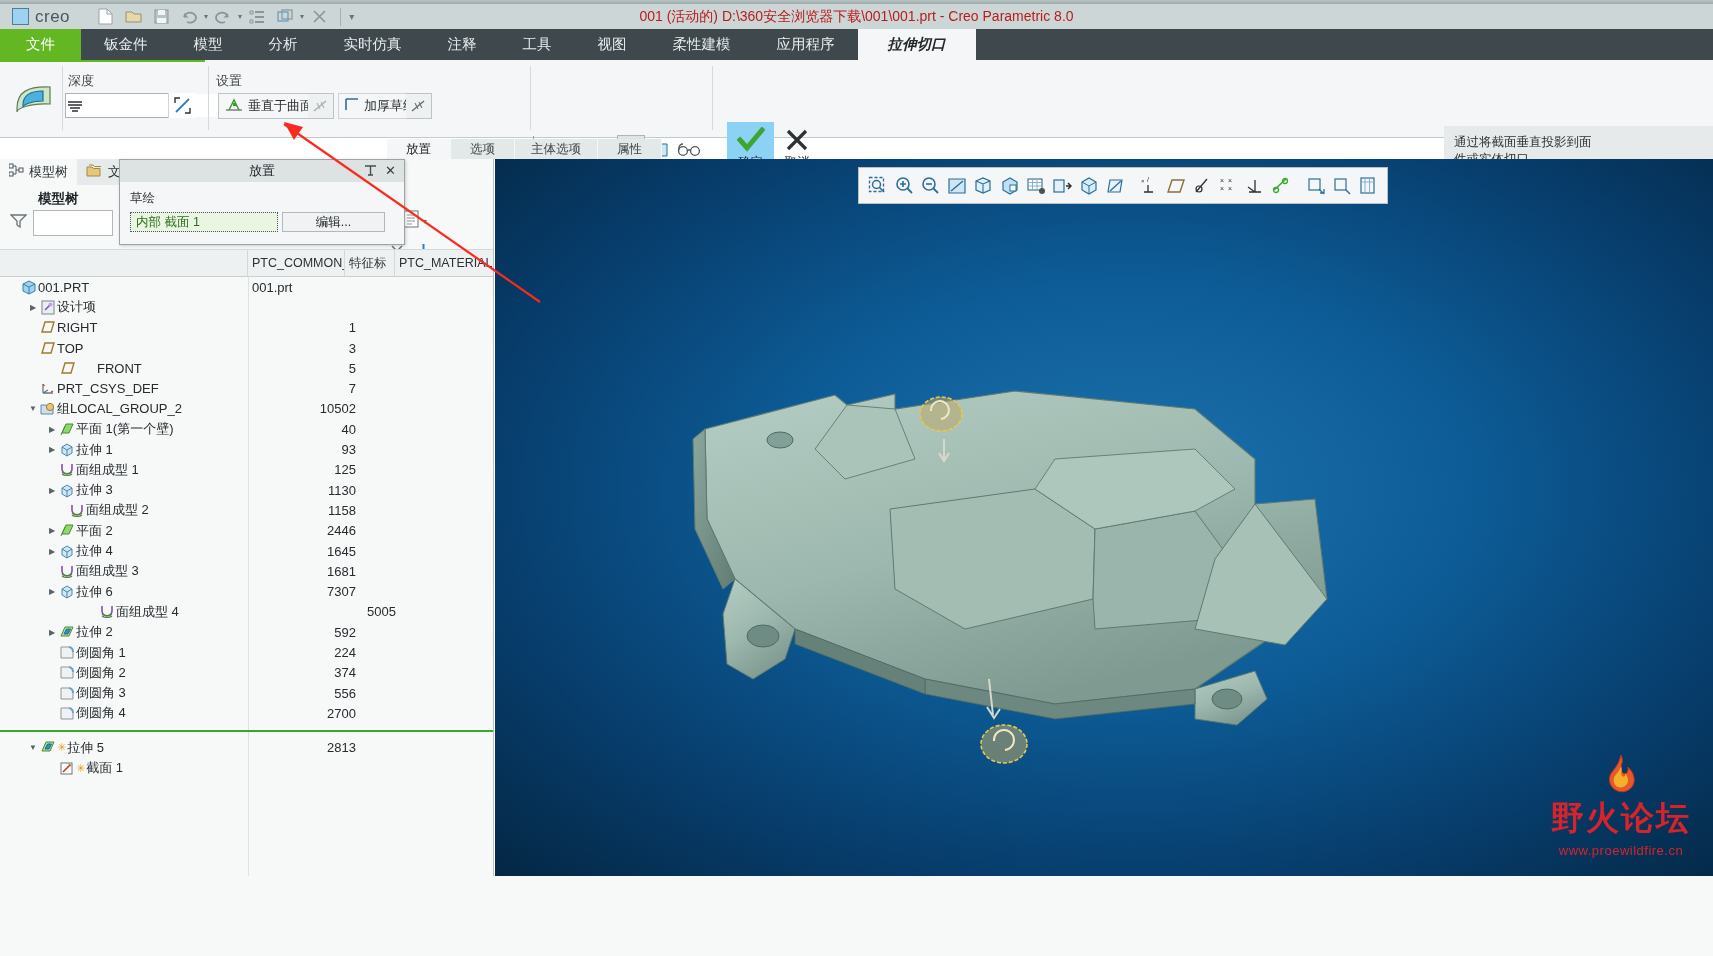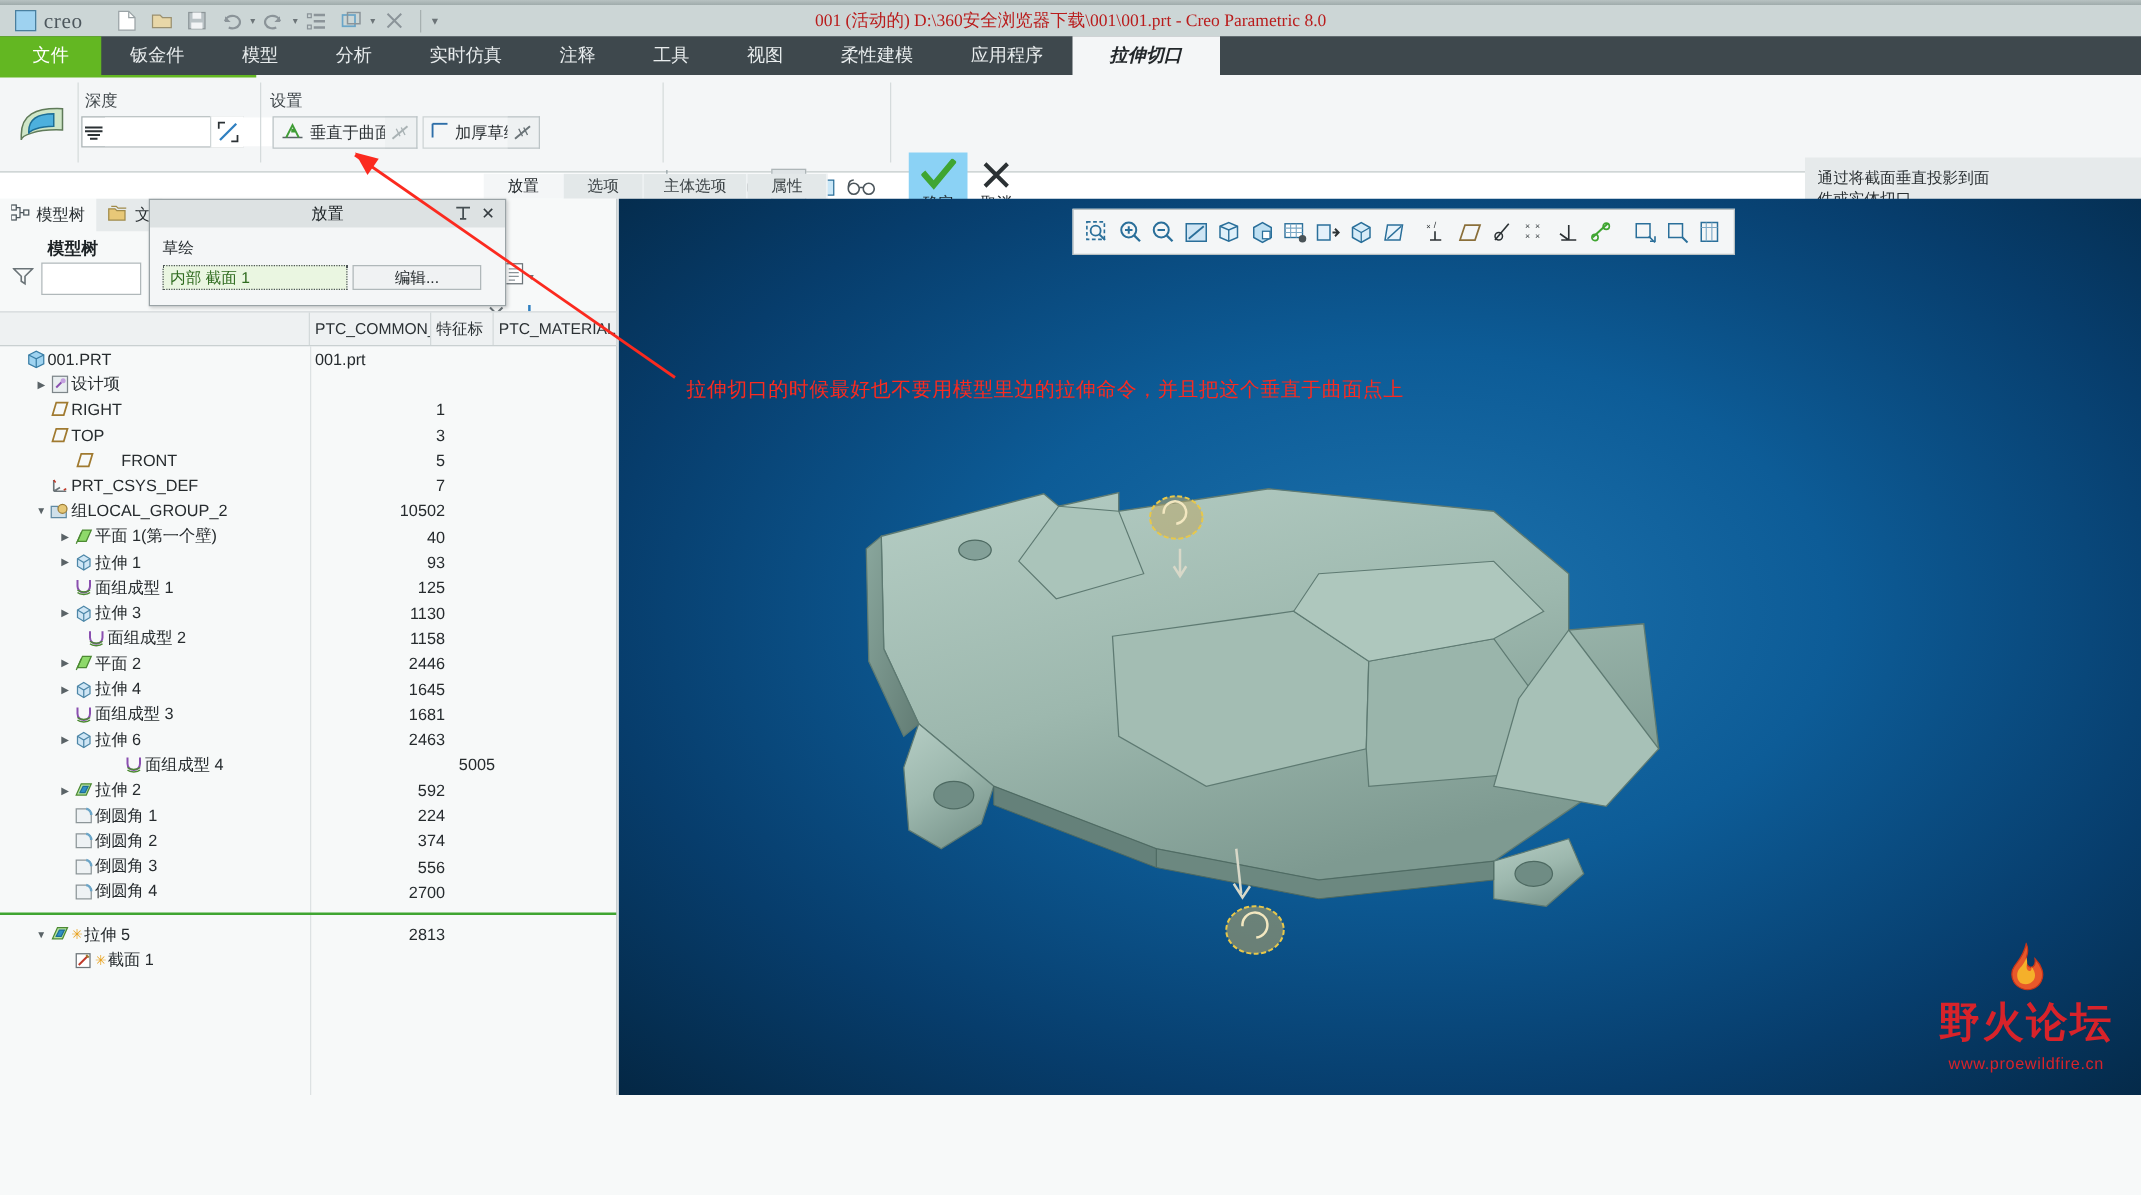--- a/index.html
+++ b/index.html
@@ -6,21 +6,21 @@
   html, body {
     width: 1713px; height: 956px;
     font-family: "Liberation Sans", "DejaVu Sans", sans-serif;
     overflow: hidden; background: #fff;
   }
   #app { position: relative; width: 1713px; height: 956px; }
 
   
   .titlebar {
     position: absolute; left: 0; top: 0; width: 1713px; height: 33px;
-    background: #ccd6d6; display: flex; align-items: center; font-family: Liberation Serif, serif;
+    background: #ccd6d6; display: flex; align-items: center;
   }
   .titlebar-grip {
     position:absolute; left:0; top:0; width:1713px; height:4px;
     background: linear-gradient(#b7c2c2,#9fabab);
   }
   .creo-logo { display:flex; align-items:center; margin-left:12px; gap:6px; }
   .creo-cube {
     width:17px; height:17px; background:#9ed2f0;
     border:1.5px solid #4a7f9e;
   }
@@ -708,21 +708,21 @@
           <div class="tree-row" style="top:304.5px; padding-left:46px;">
         <span class="expander">▶</span>
         <span class="ticon">
               <svg width="16" height="15" viewBox="0 0 16 15">
                 <path d="M3 5l5-3 5 3v6l-5 3-5-3z" fill="#cfe6f5" stroke="#4d87a8"></path>
                 <path d="M3 5l5 3 5-3M8 8v6" fill="none" stroke="#4d87a8"></path>
               </svg>
             </span>
 
         <span class="tlabel">拉伸 6</span>
-        <span class="tval">2463</span>
+        <span class="tval">7307</span>
       </div>
           <div class="tree-row" style="top:324.8px; padding-left:46px;margin-left:40px;">
         <span class="expander"></span>
         <span class="ticon">
               <svg width="16" height="15" viewBox="0 0 16 15">
                 <path d="M3 2v5a5 5 0 0 0 10 0V2" fill="none" stroke="#8a4fb0" stroke-width="1.6"></path>
                 <path d="M3 10c2 2 8 2 10 0" fill="none" stroke="#4c8a33" stroke-width="1.2"></path>
                 <path d="M3 12c2 2 8 2 10 0" fill="none" stroke="#4c8a33" stroke-width="1.2"></path>
               </svg>
             </span>
@@ -959,21 +959,20 @@
           </svg>
       </div>
       <div class="gtb-btn">
         <svg width="20" height="19" viewBox="0 0 20 19">
             <rect x="3" y="2" width="13" height="15" fill="none" stroke="#2a6f9a" stroke-width="1.2"></rect>
             <path d="M3 6h13M7 2v15M11.5 2v15" stroke="#7ca9c6" stroke-width="0.9"></path>
           </svg>
       </div>
     </div>
 
-    <div class="annot">拉伸切口的时候最好也不要用模型里边的拉伸命令，并且把这个垂直于曲面点上</div>
 
     <div class="sec-tag">截面</div>
     <div class="sec-caret"></div>
 
     <svg width="1218" height="717" viewBox="0 0 1218 717" style="position:absolute;left:0;top:0;">
       <defs>
         <linearGradient id="mg" x1="0" y1="0" x2="0.5" y2="1">
           <stop offset="0%" stop-color="#b5cdc4"></stop>
           <stop offset="55%" stop-color="#9db8ae"></stop>
           <stop offset="100%" stop-color="#7e9a91"></stop>

